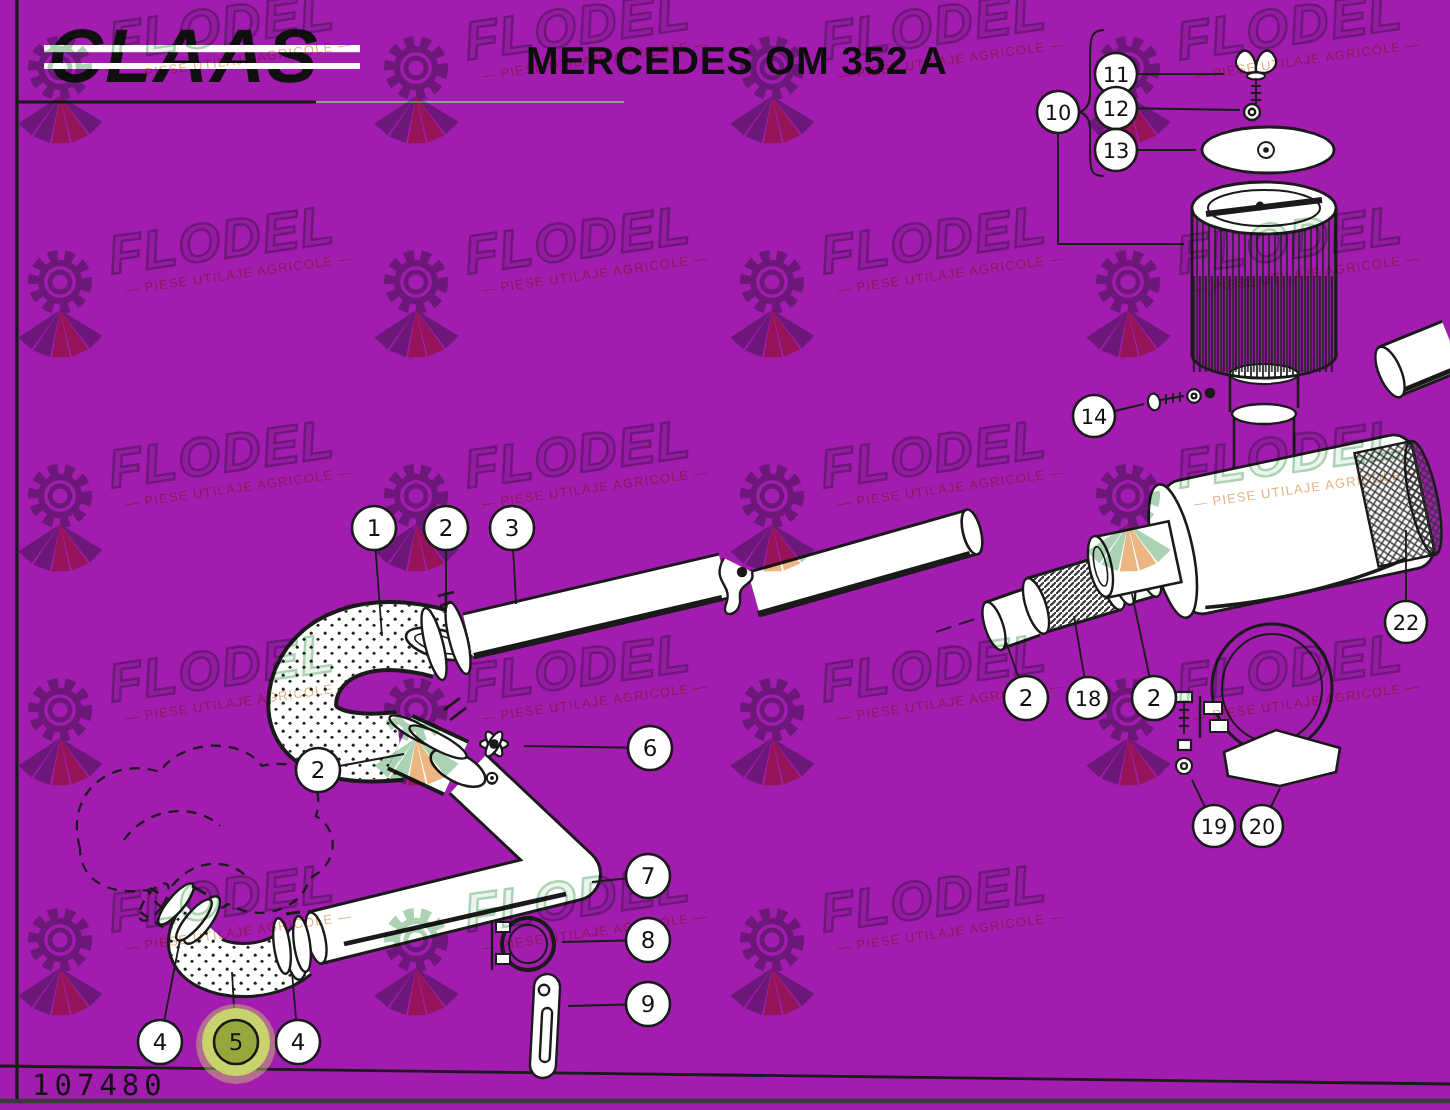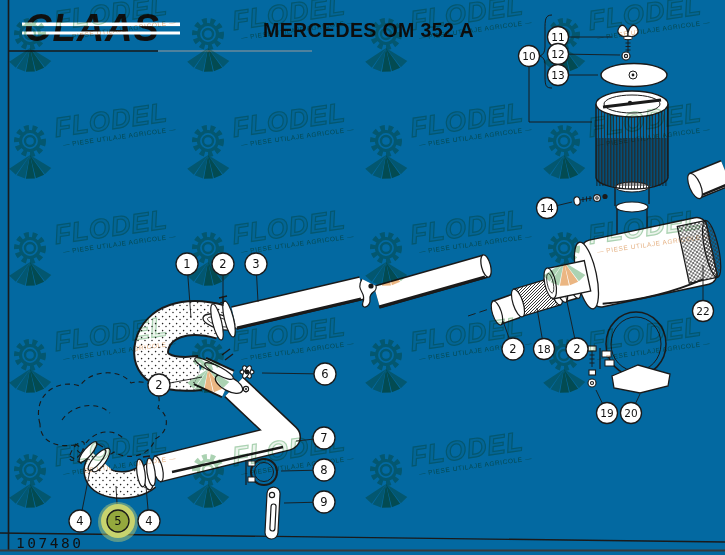--- a/index.html
+++ b/index.html
@@ -1,16 +1,16 @@
 <!DOCTYPE html>
 <html><head>
 <meta charset="utf-8">
 <style>
   html,body{margin:0;padding:0;background:#fff;}
-  .page{position:relative;width:725px;height:555px;background:#0369a1;overflow:hidden;
+  .page{position:relative;width:725px;height:555px;background:#a21caf;overflow:hidden;
         font-family:"Liberation Sans","DejaVu Sans",sans-serif;}
   svg{display:block;}
   text{user-select:none;}
   .callout-num{font-family:"DejaVu Sans","Liberation Sans",sans-serif;}
 </style>
 </head>
 <body>
 
 <div class="page">
 <svg id="scene" width="725" height="555" viewBox="0 0 725 555" xmlns="http://www.w3.org/2000/svg">

